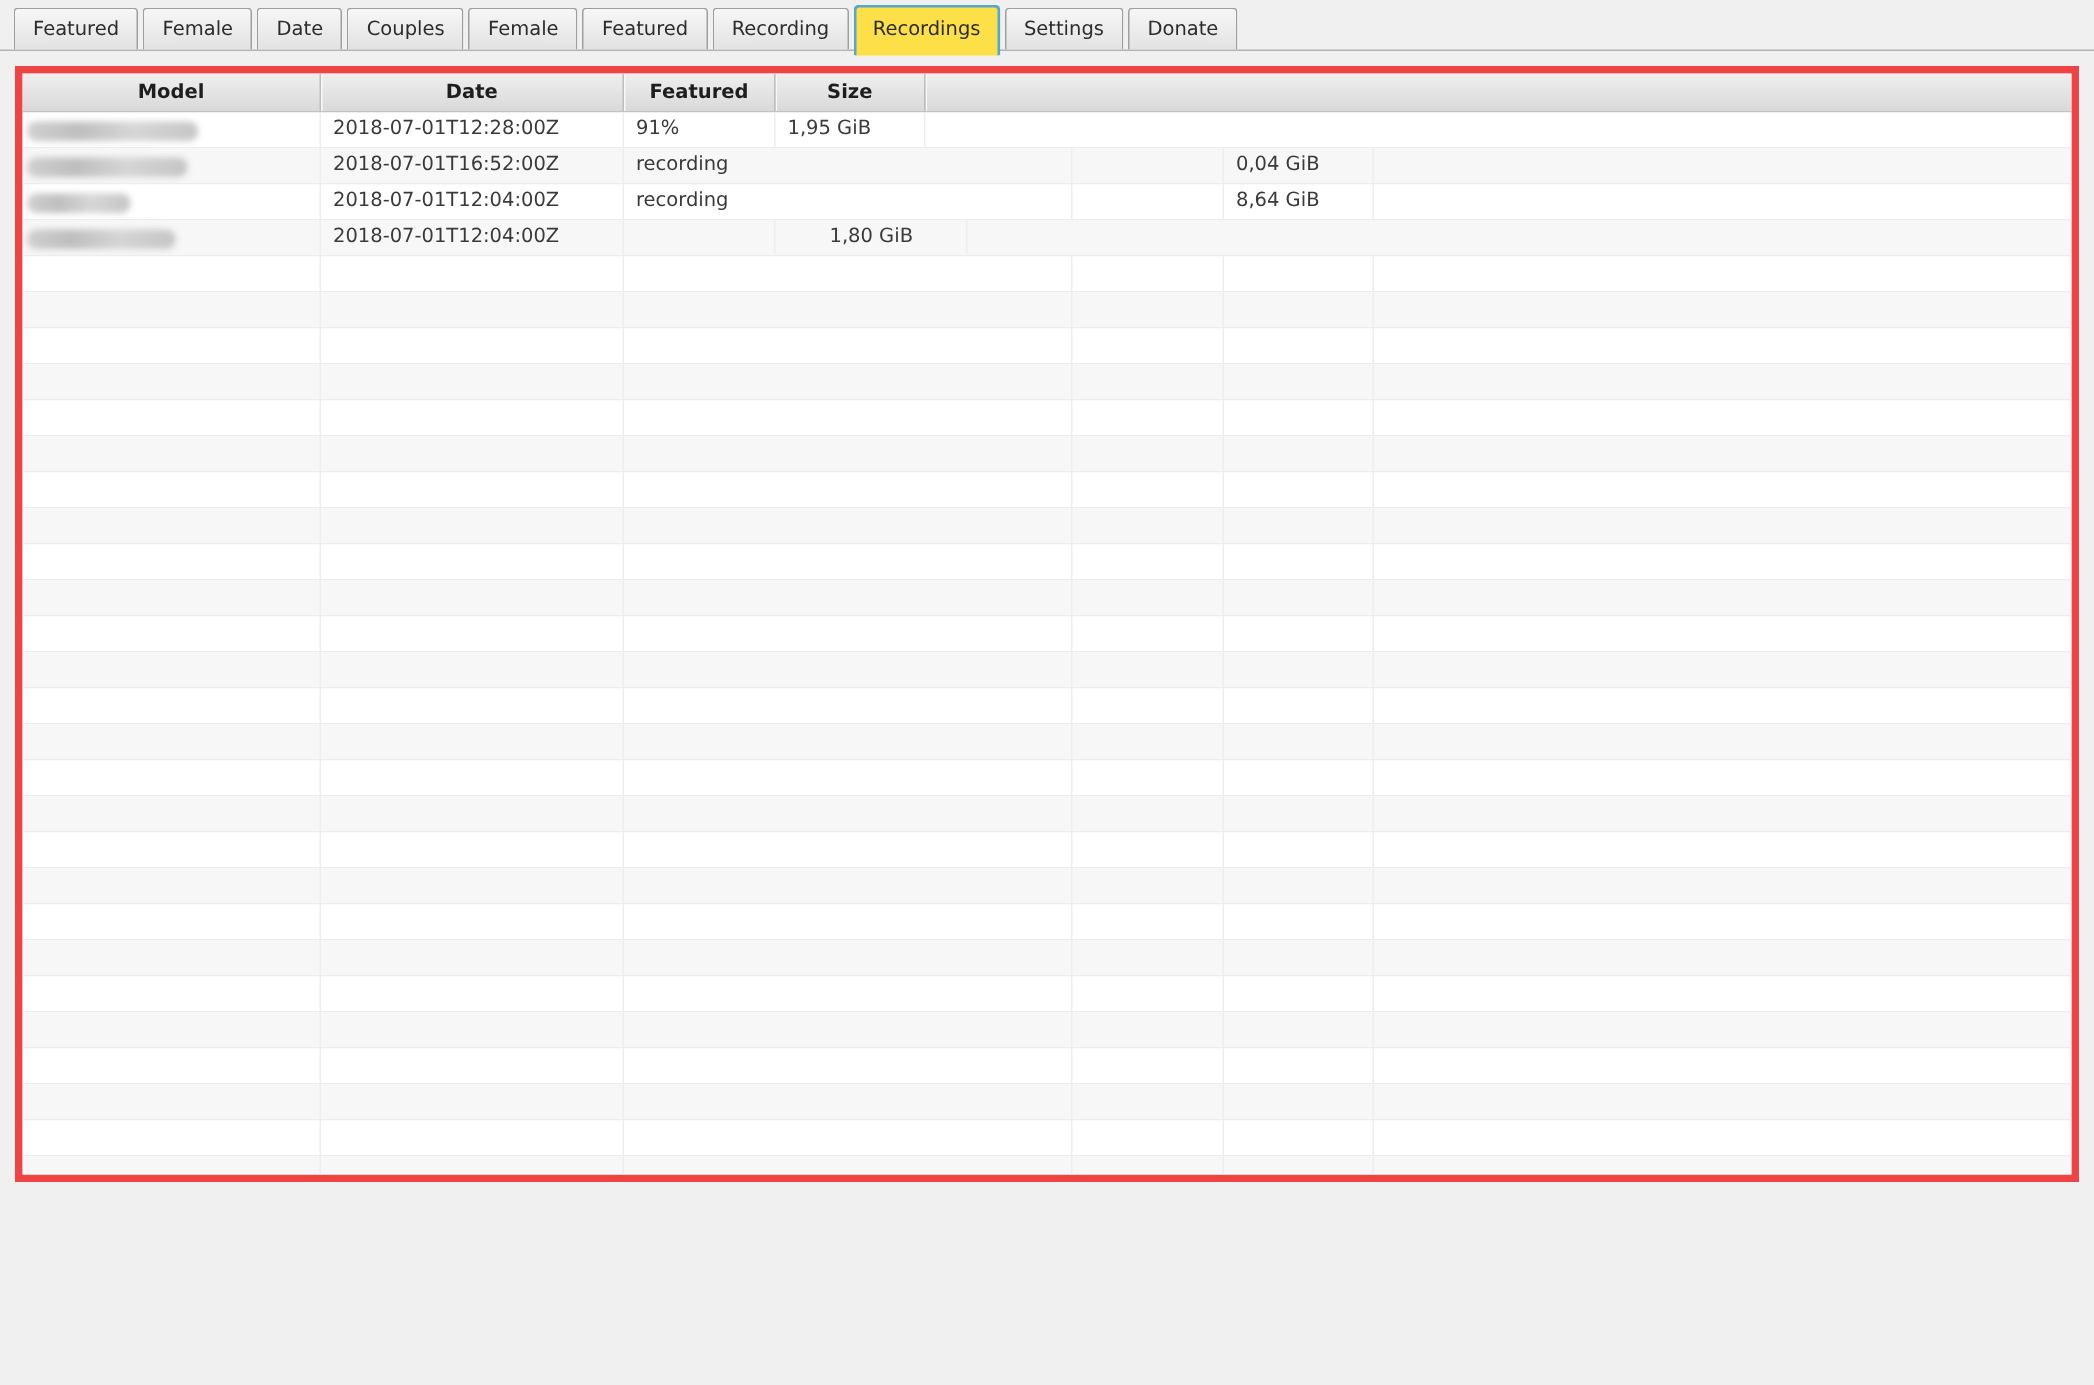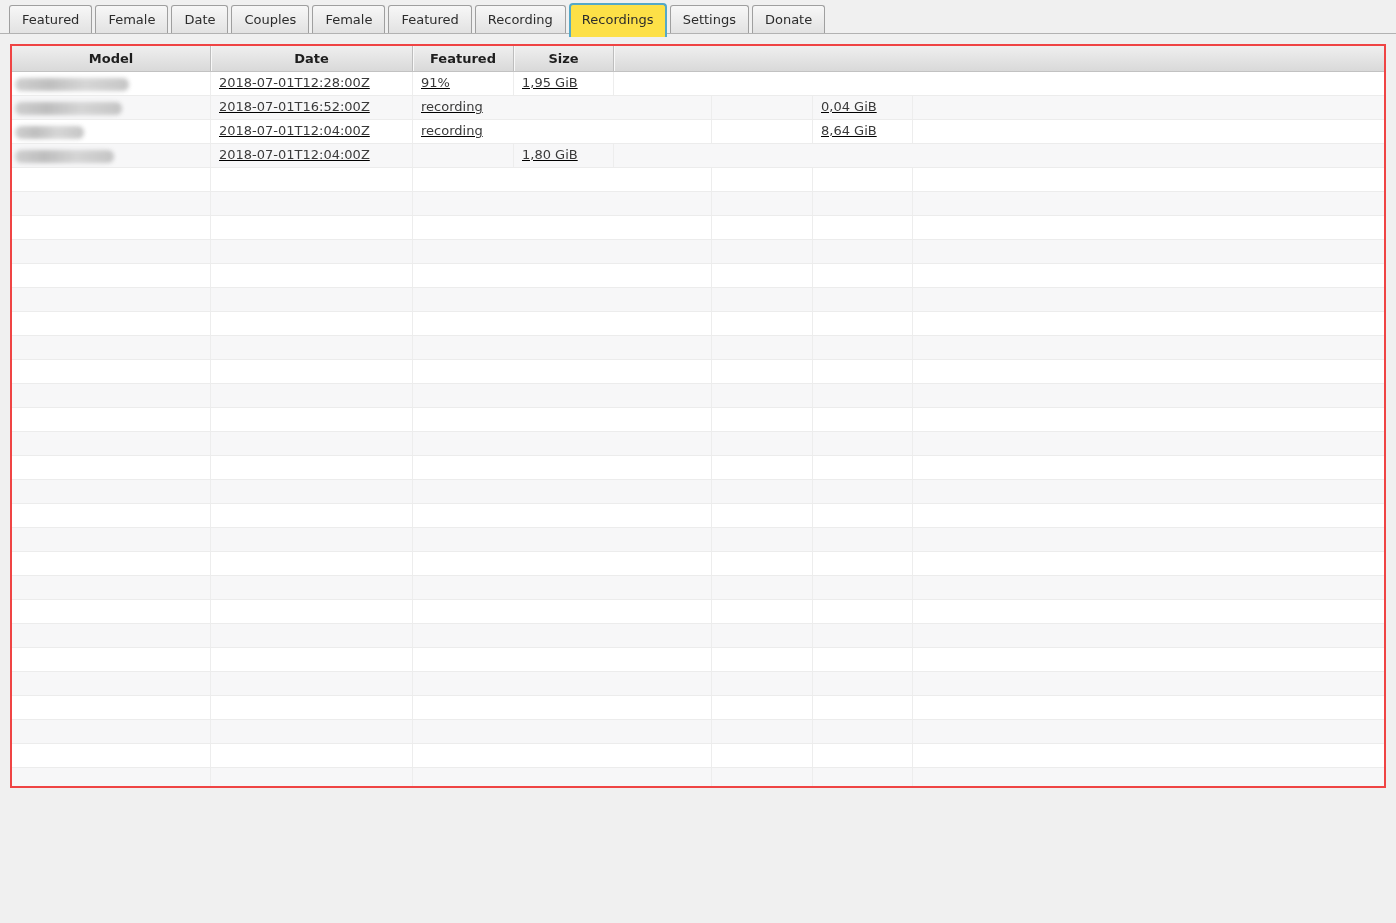--- a/index.html
+++ b/index.html
@@ -31,21 +31,21 @@
     background:#fde047;
     border:2px solid var(--accent); border-bottom:none;
     border-radius:4px 4px 0 0;
     z-index:2;
   }
 
   
   .table {
     position:absolute; left:10px; top:44px;
     width:1376px; height:744px;
-    border:2px solid #ef4444;
+    border:5px solid #ef4444;
     background:#fff; overflow:hidden;
   }
   .thead {
     display:flex; height:26px;
     background:linear-gradient(#efefef,#d9d9d9);
     border-bottom:1px solid #c2c2c2;
   }
   .th {
     height:100%;
     font-weight:bold; color:#1e1e1e;
@@ -56,21 +56,20 @@
     flex-shrink:0;
   }
   .th:first-child { box-shadow:none; }
   .th.th-filler { flex:1 1 auto; border-right:none; }
 
   .tbody { position:relative; }
   .trow {
     display:flex; height:24px;
     background:#ffffff;
     border-bottom:1px solid #ececec;
-    text-decoration:underline;
   }
   .trow.stripe { background:#f7f7f8; }
   .td {
     height:100%;
     padding-left:8px; line-height:22px;
     color:#3a3a3a; white-space:nowrap; overflow:hidden;
     border-right:1px solid #ededed;
     flex-shrink:0;
   }
   .td.td-model { padding-left:3px; display:flex; align-items:center; }
@@ -140,21 +139,21 @@
     <div class="td td-progress" style="width: 101px;"></div>
     <div class="td td-size" style="width: 100px;">8,64 GiB</div>
     <div class="td td-filler"></div>
   </div>
       <div class="trow stripe">
     <div class="td td-model" style="width: 199px;">
           <span class="blur-blob" style="width: 99px;"></span>
         </div>
     <div class="td td-date" style="width: 202px;">2018-07-01T12:04:00Z</div>
     <div class="td td-progress" style="width: 101px;"></div>
-    <div class="td td-size" style="width: 100px;">1,80 GiB</div>
+    <div class="td td-size" style="width: 100px; margin-left: 28px;">1,80 GiB</div>
     <div class="td td-filler"></div>
   </div>
       <div class="trow">
     <div class="td td-model" style="width: 199px;"></div>
     <div class="td td-date" style="width: 202px;"></div>
     <div class="td td-status" style="width: 299px;"></div>
     <div class="td td-progress" style="width: 101px;"></div>
     <div class="td td-size" style="width: 100px;"></div>
     <div class="td td-filler"></div>
   </div>

